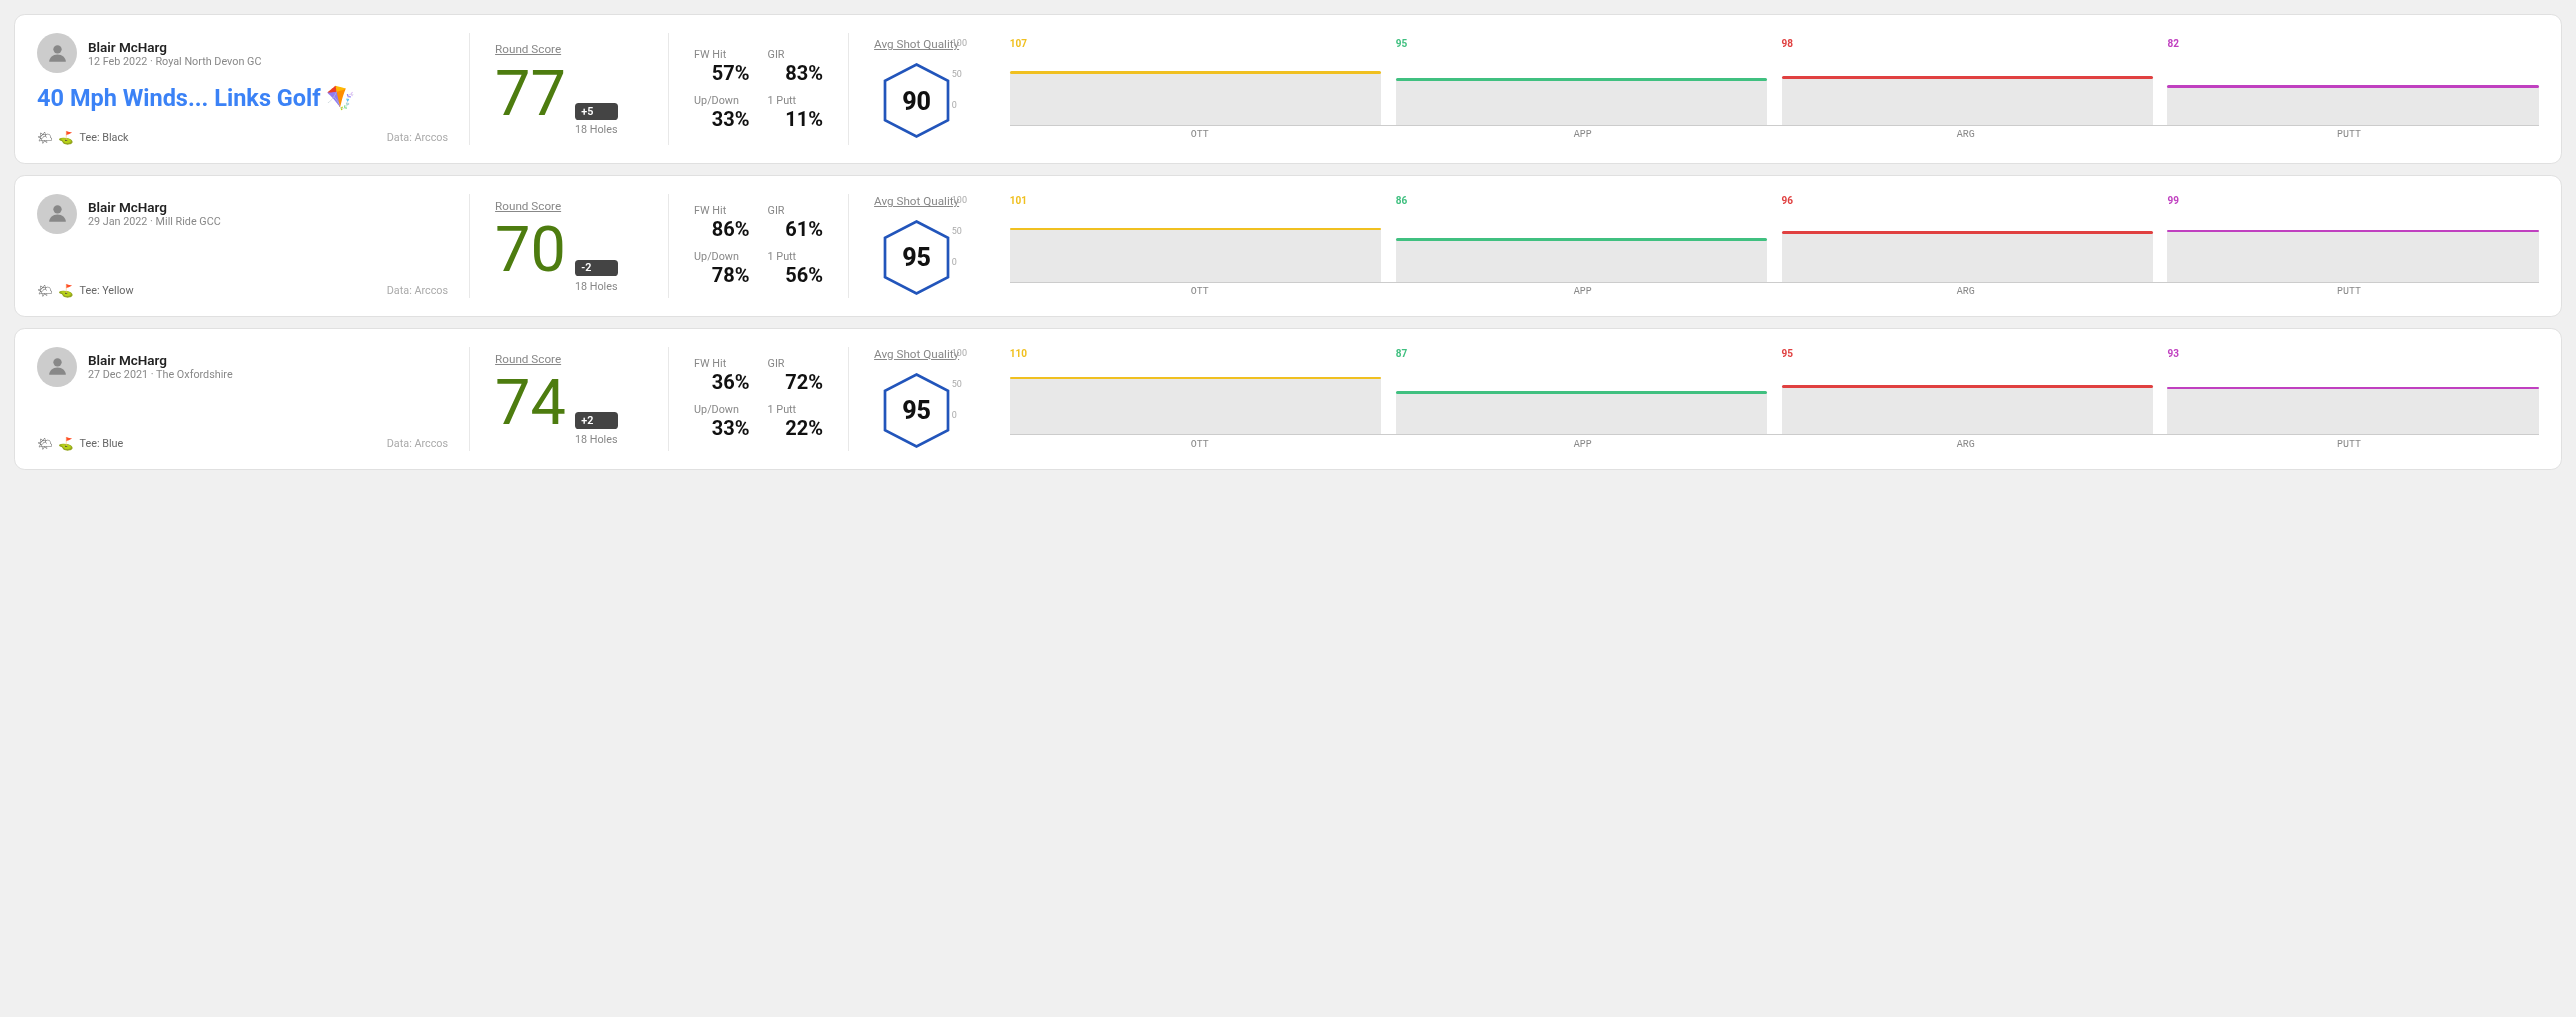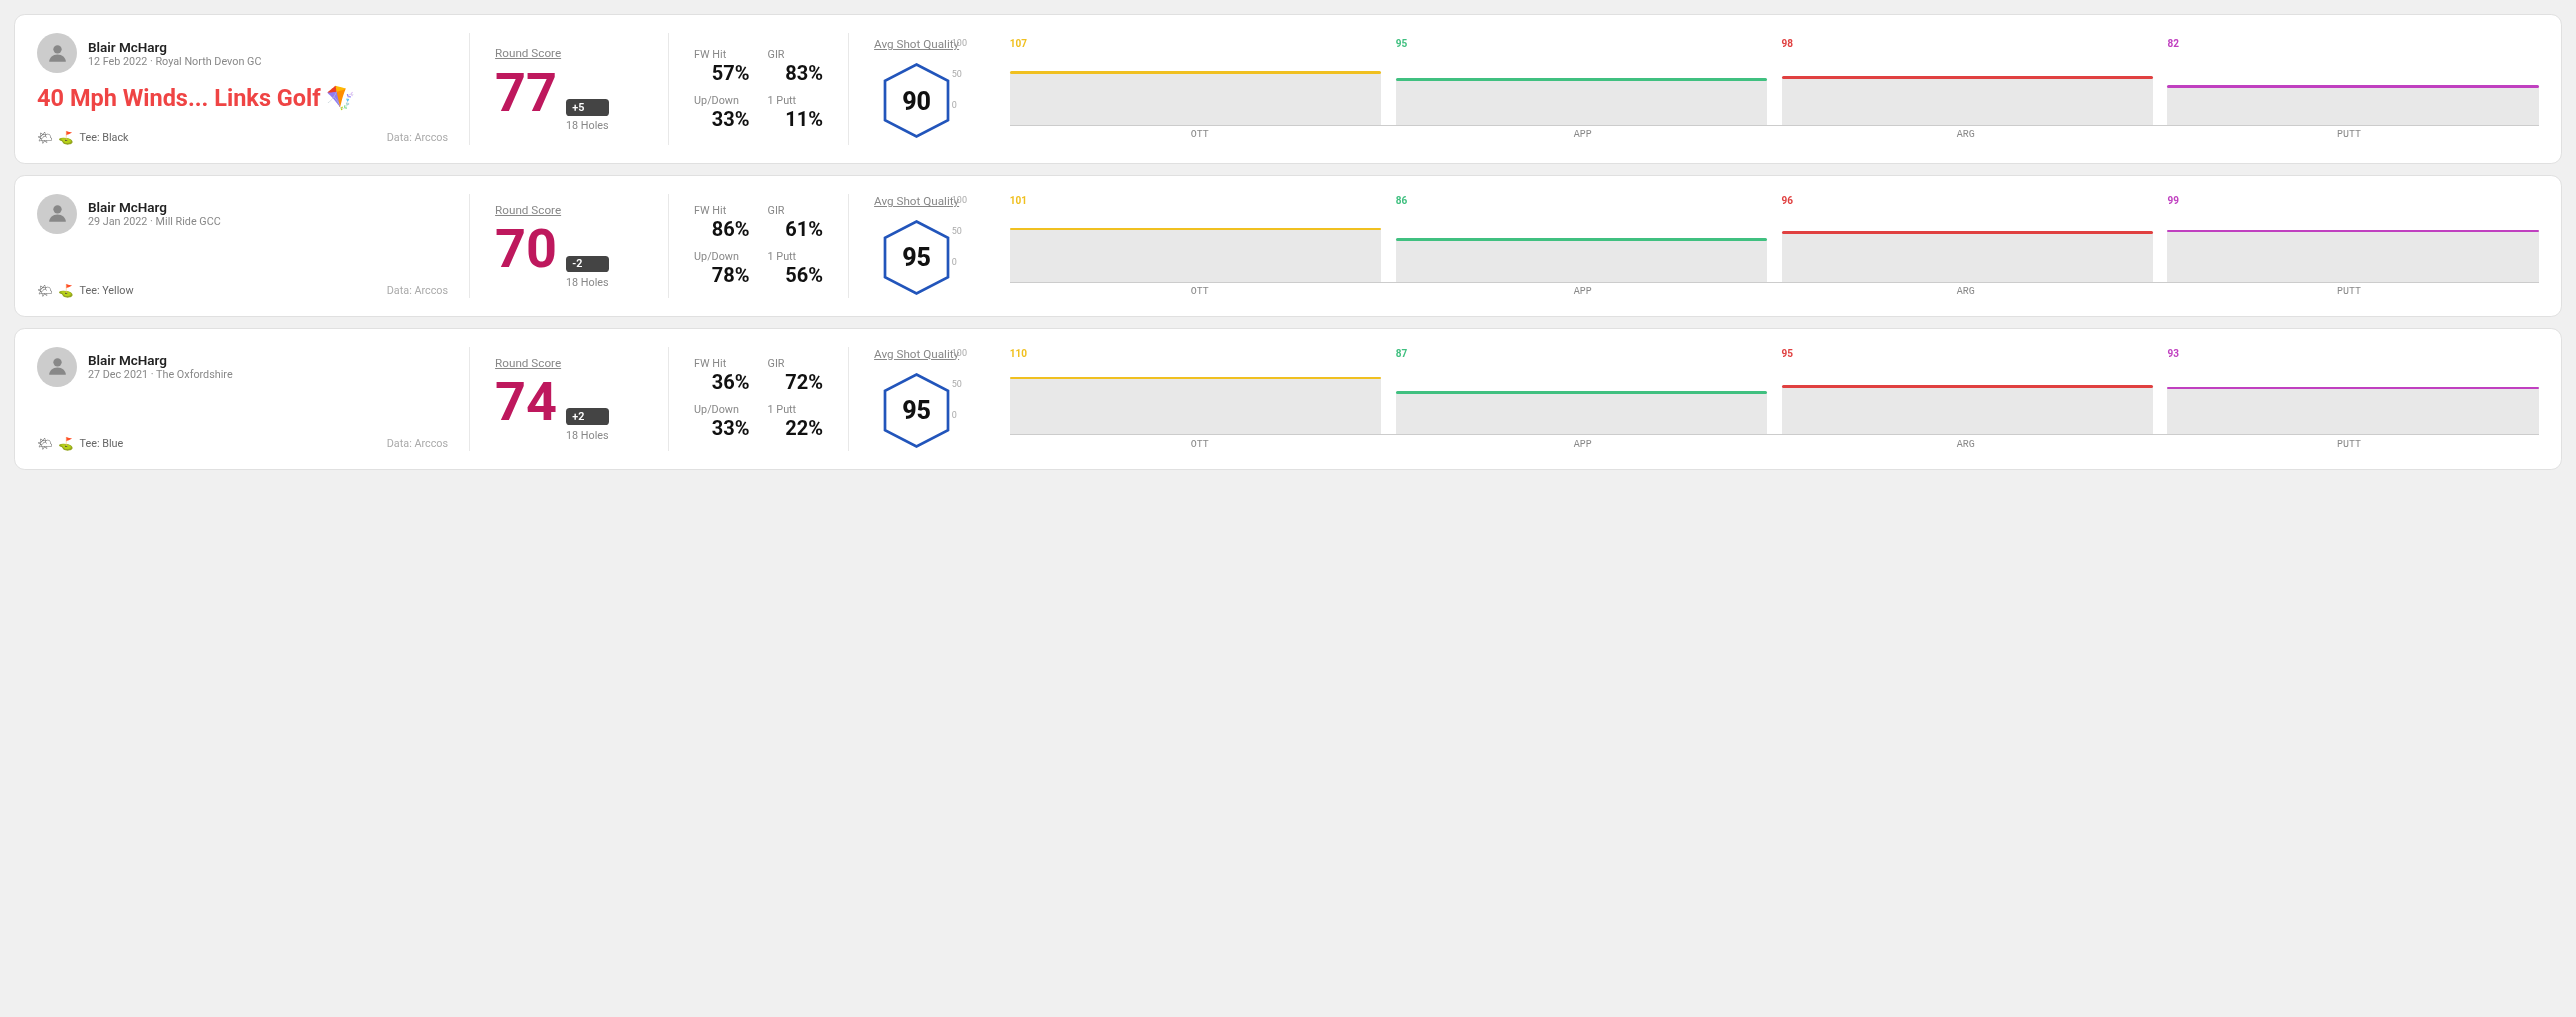--- a/index.html
+++ b/index.html
@@ -53,21 +53,21 @@
       font-weight: 600;
       color: #222;
     }
     .user-info .user-meta {
       font-size: 10.8px;
       color: #888;
     }
     .round-title {
       font-size: 23.5px;
       font-weight: 700;
-      color: #ef4444;
+      color: #3b82f6;
       margin: 10.8px 0;
       display: flex;
       align-items: center;
       gap: 7.2px;
     }
     .card-footer {
       display: flex;
       justify-content: space-between;
       align-items: center;
       margin-top: 7.2px;
@@ -97,23 +97,23 @@
       color: #888;
       margin-bottom: 5.4px;
       text-decoration: underline;
     }
     .score-row {
       display: flex;
       align-items: baseline;
       gap: 9px;
     }
     .big-score {
-      font-size: 54px;
-      font-weight: 700;
-      color: #be185d;
+      font-size: 63px;
+      font-weight: 400;
+      color: #4d7c0f;
       line-height: 1;
     }
     .score-badge-col {
       display: flex;
       flex-direction: column;
       gap: 3.6px;
     }
     .score-badge {
       background: #444;
       color: #fff;

